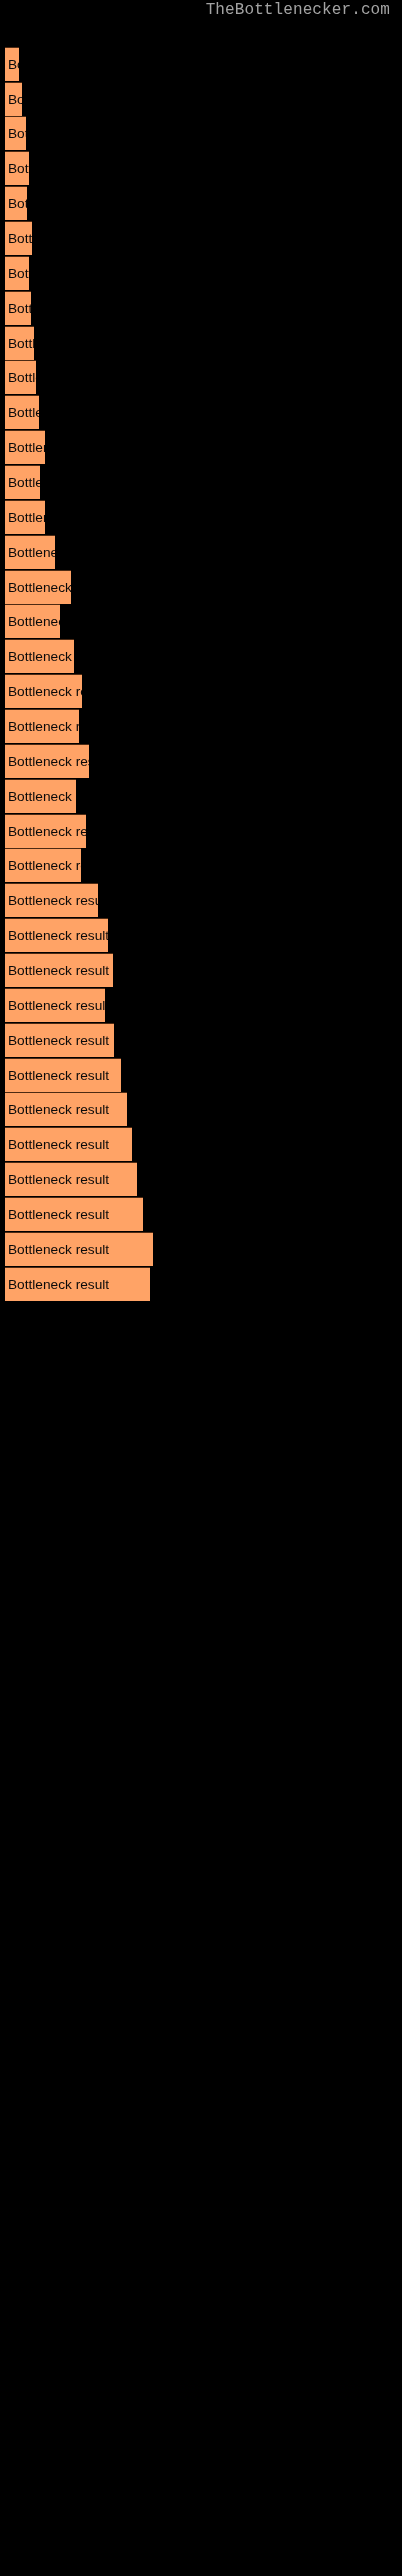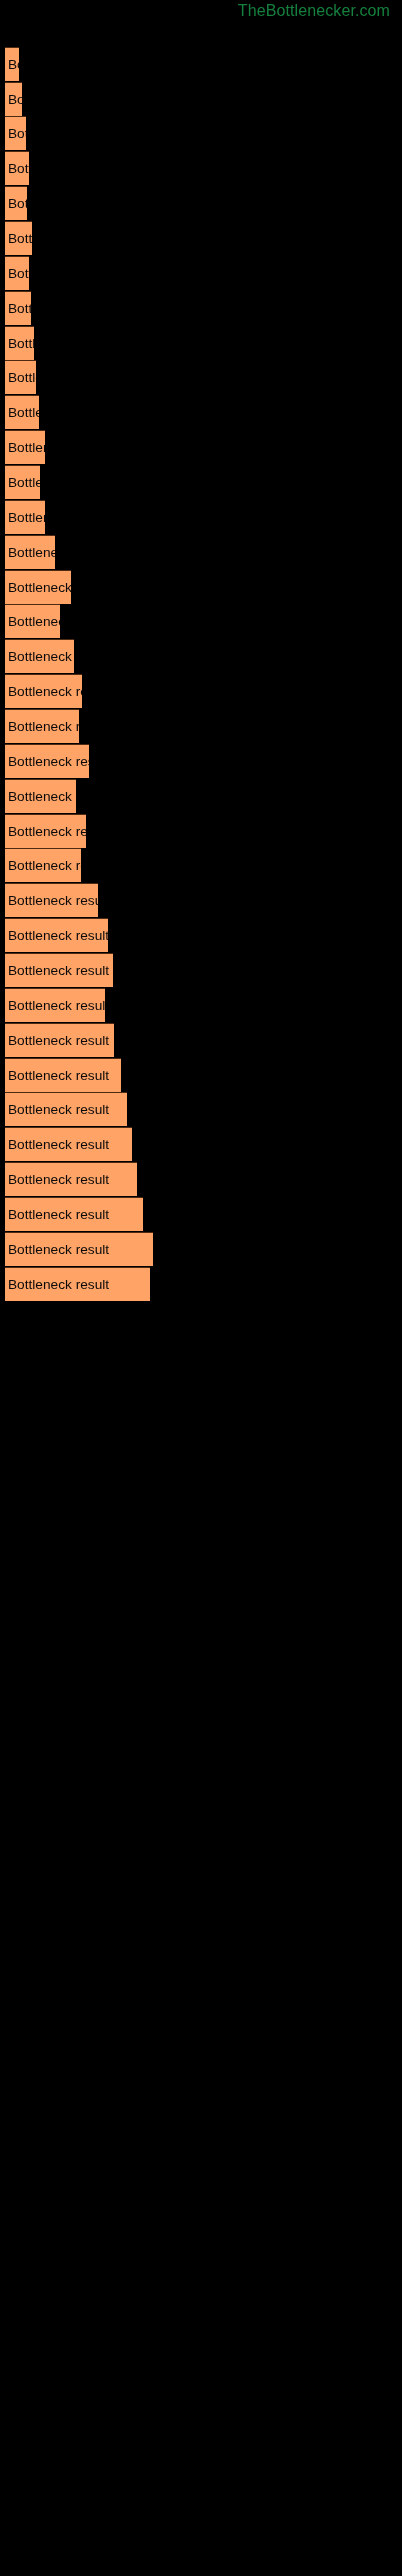--- a/index.html
+++ b/index.html
@@ -24,24 +24,24 @@
     height: 2576px;
     background: #000000;
   }
 
   #chart-title {
     position: absolute;
     right: 13px;
     top: 0.8px;
     font-size: 16px;
     line-height: 19.3px;
-    color: #15803d;
+    color: #a3a3a3;
     letter-spacing: 0.1px;
     white-space: nowrap;
-    font-family: Liberation Sans, sans-serif;
+    font-family: Liberation Mono, monospace;
   }
 
   #bars-layer {
     position: absolute;
     left: 0;
     top: 0;
     width: 403px;
     height: 2576px;
   }
 

